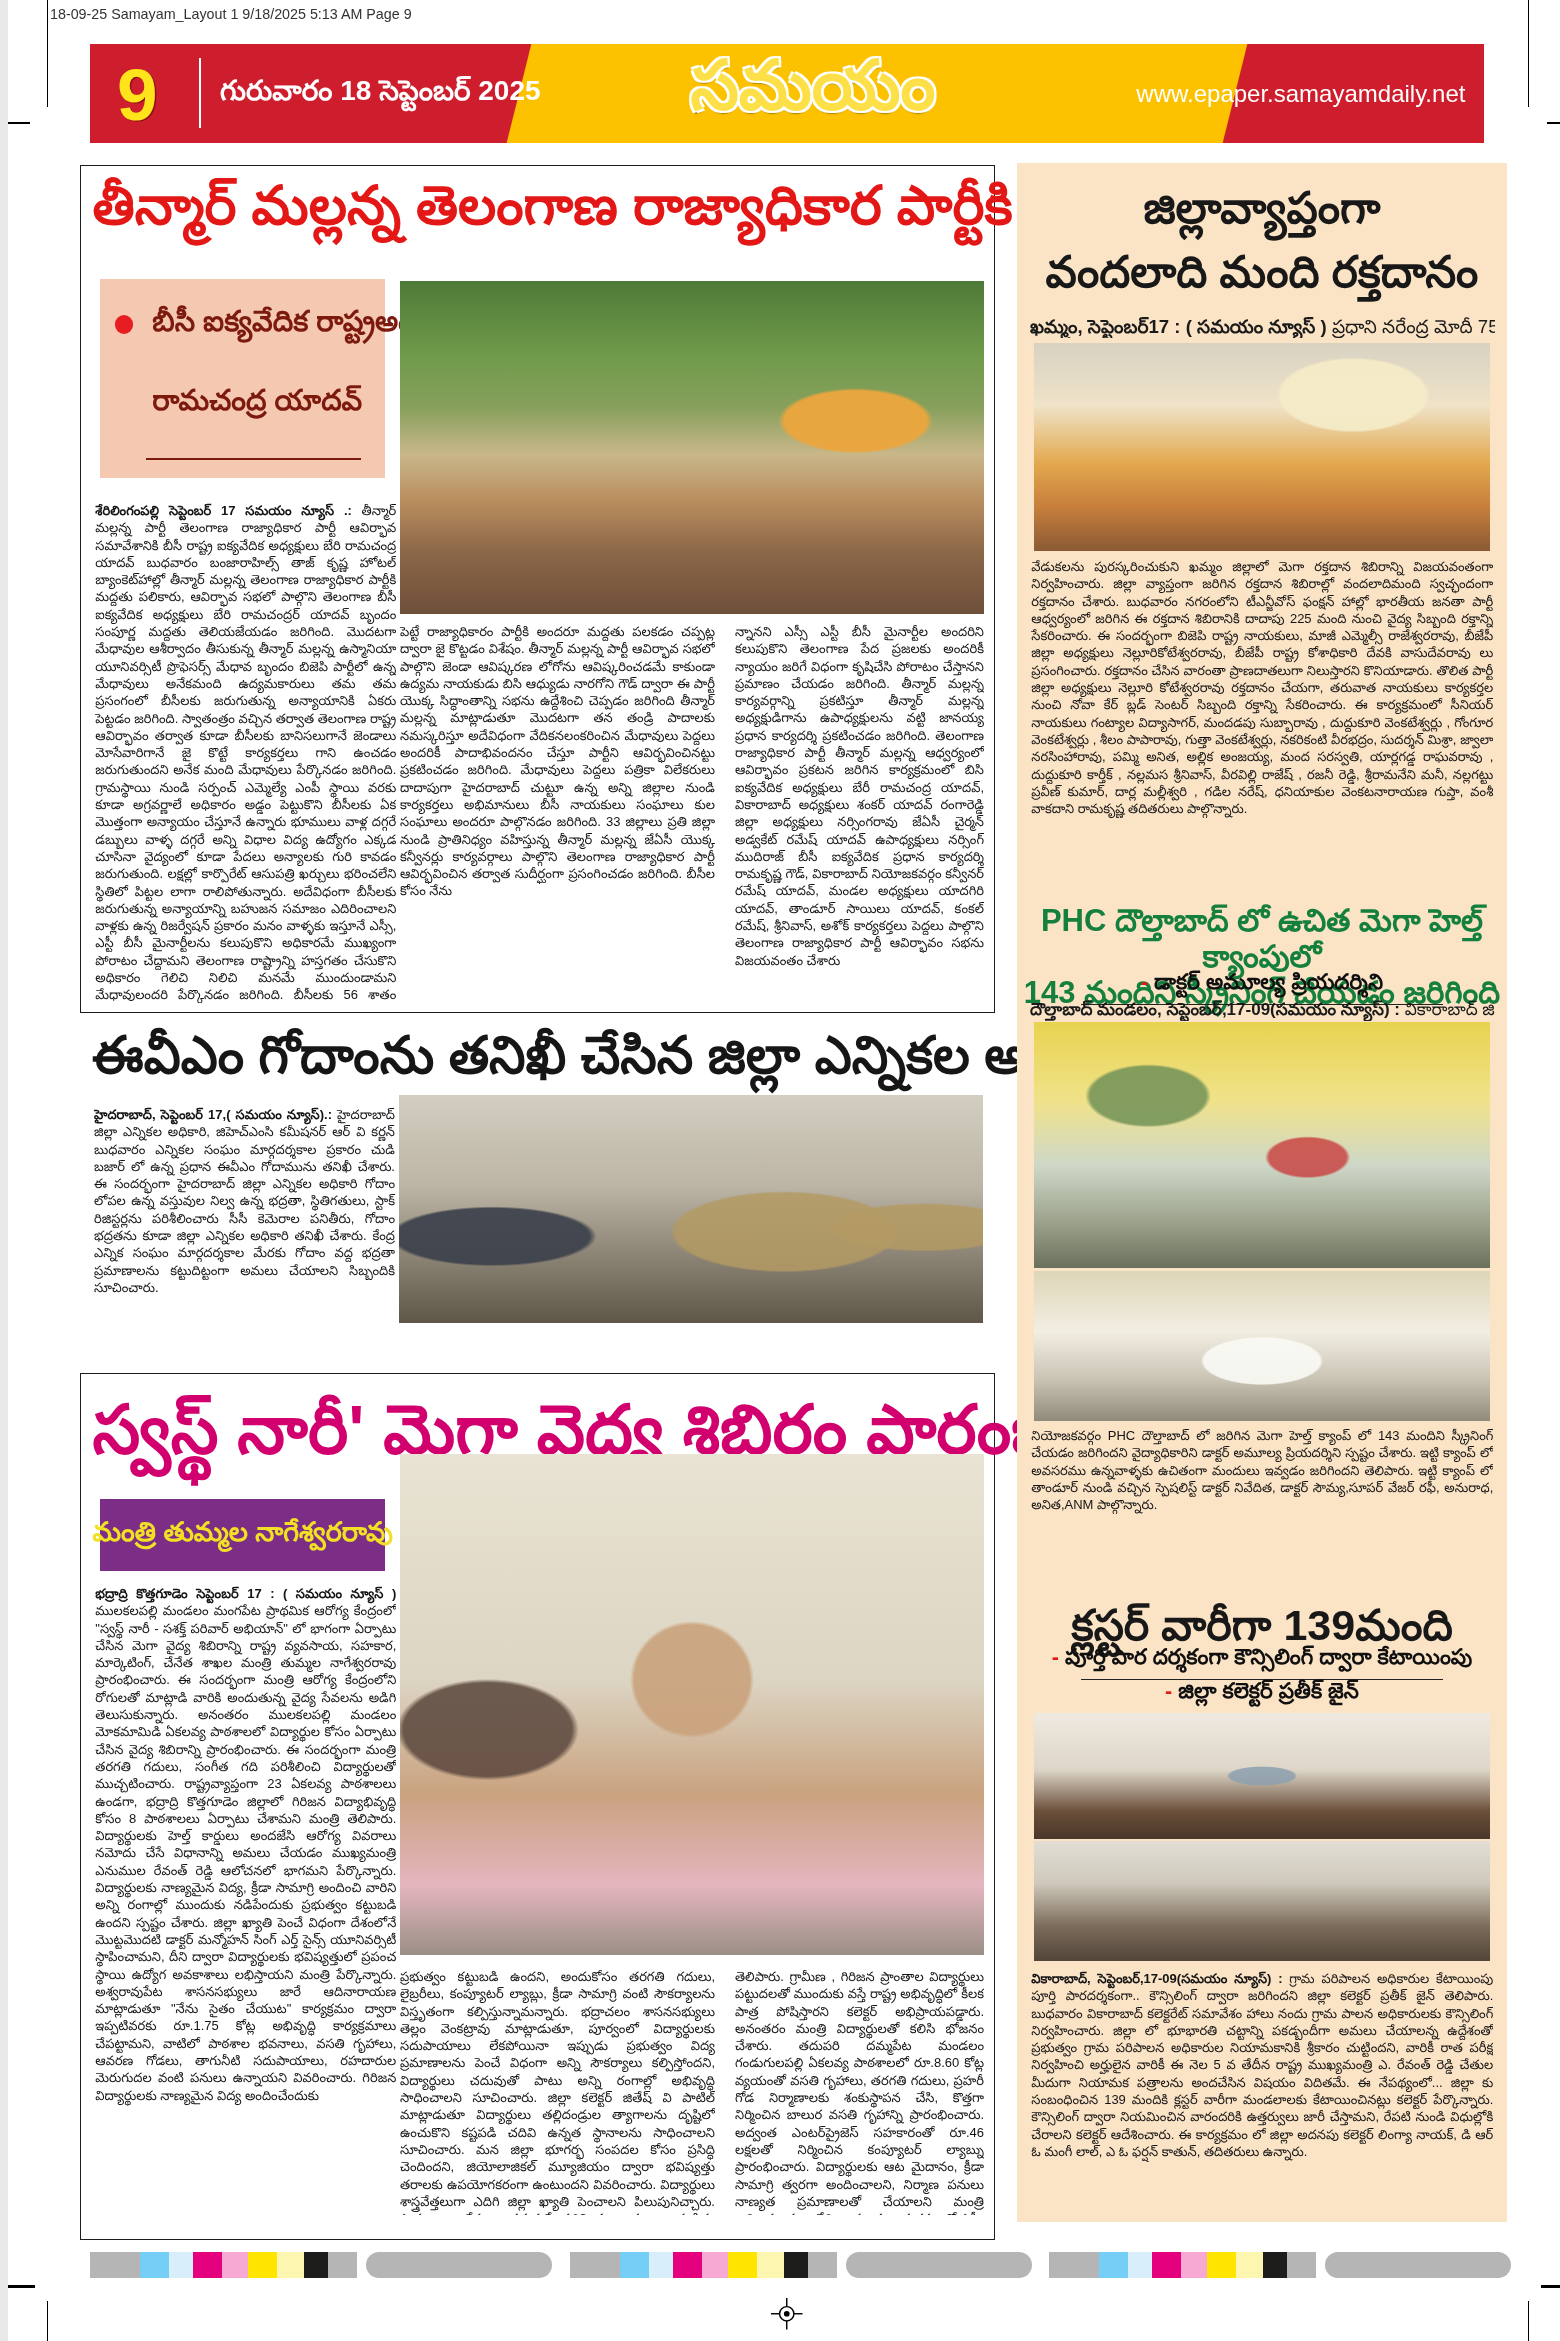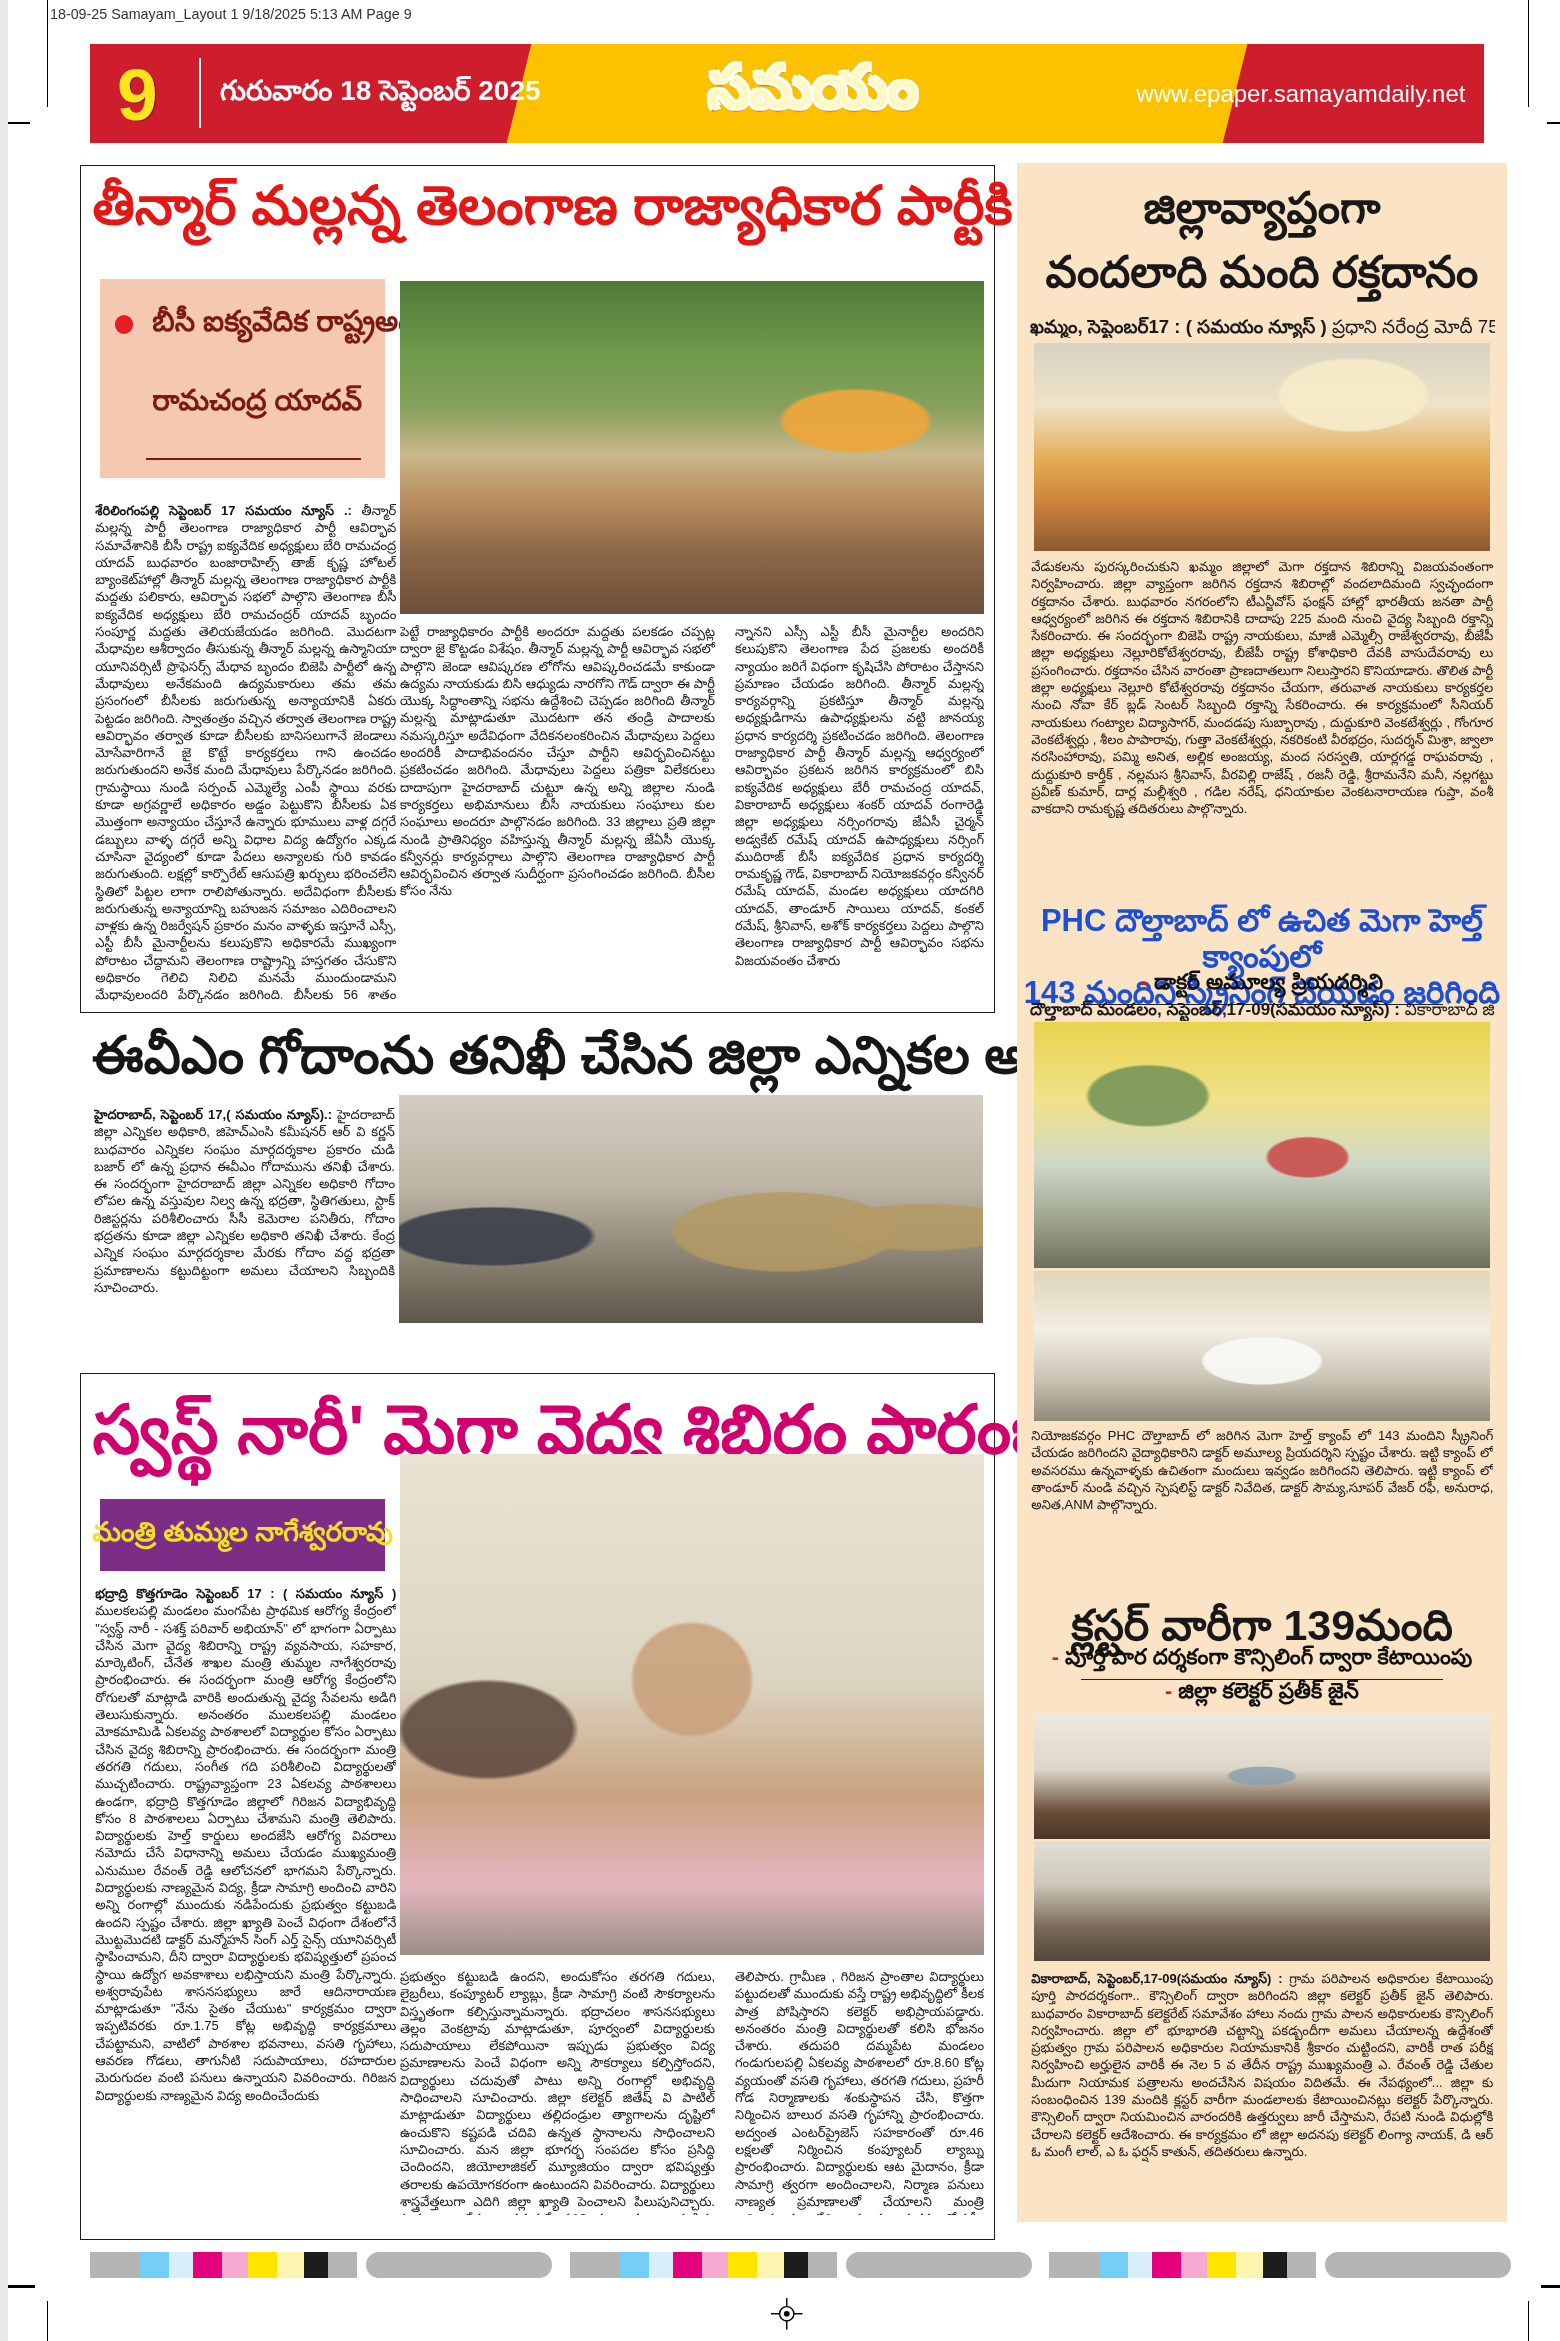--- a/index.html
+++ b/index.html
@@ -9,21 +9,21 @@
   
   .slug{left:42px;top:5.7px;font-size:14.3px;color:#333;white-space:nowrap;}
   .mark-line{background:#000;}
   .reg{width:31.5px;height:31.5px;}
   
   .header{left:82px;top:44px;width:1394px;height:99px;background:#ce1e2d;}
   .header .yellow{position:absolute;left:429px;top:0;width:716px;height:99px;background:#fcc200;transform:skewX(-14deg);}
   .pagenum{position:absolute;left:27px;top:50%;transform:translateY(-50%);font-size:73px;font-weight:bold;color:#ffe41b;text-shadow:1.4px 1.4px 0 #8f0f18;}
   .hdr-div{position:absolute;left:109px;top:14.3px;width:2.1px;height:70px;background:#ffffff;}
   .hdr-date{position:absolute;left:130px;top:50%;transform:translateY(-50%);font-size:28px;font-weight:bold;color:#ffffff;white-space:nowrap;}
-  .masthead{position:absolute;left:723px;top:50%;transform:translate(-50%,-50%);font-size:59px;font-weight:bold;color:#fef9c3;
+  .masthead{position:absolute;left:723px;top:50%;transform:translate(-50%,-50%);font-size:69px;font-weight:bold;color:#fde047;
             text-shadow:-2.1px -2.1px 0 #fff,2.1px -2.1px 0 #fff,-2.1px 2.1px 0 #fff,2.1px 2.1px 0 #fff,0 2.9px 1.4px rgba(0,0,0,.35);}
   .website{position:absolute;right:18.6px;top:50%;transform:translateY(-50%);font-size:24px;color:#ffffff;text-decoration:none;}
   
   .boxed{border:1.4px solid #1c1c1c;background:#fff;}
   .body-col{font-size:13px;line-height:17.3px;text-align:justify;overflow:hidden;color:#141414;}
   .dl{font-weight:bold;}
   .photo{overflow:hidden;}
   
   .hl-main{font-size:54px;font-weight:bold;color:#e41717;text-align:center;line-height:1.1;white-space:nowrap;}
   .kicker{background:#f5c8b1;}
@@ -36,21 +36,21 @@
   .hl-evm{font-size:52px;font-weight:bold;color:#161616;white-space:nowrap;}
   
   .hl-swasth{font-size:68px;font-weight:bold;color:#d2006e;text-align:center;white-space:nowrap;}
   .purplebox{background:#7c2d86;display:flex;align-items:center;justify-content:center;}
   .purplebox span{font-size:27px;font-weight:bold;color:#f2e024;white-space:nowrap;}
   
   .rightcol{left:1009px;top:163px;width:490px;height:2059px;background:#fbe3c6;}
   .r-hl{position:absolute;left:0;width:100%;text-align:center;font-size:44px;font-weight:bold;color:#181818;white-space:nowrap;}
   .r-dl{position:absolute;left:13px;width:465px;font-size:18.6px;line-height:23px;white-space:nowrap;overflow:hidden;}
   .r-body{position:absolute;left:14.3px;width:462px;}
-  .r-sub{position:absolute;left:0;width:100%;text-align:center;font-size:31px;font-weight:bold;line-height:36px;color:#1d4ed8;}
+  .r-sub{position:absolute;left:0;width:100%;text-align:center;font-size:31px;font-weight:bold;line-height:36px;color:#15803d;}
   .r-by{position:absolute;width:100%;text-align:center;font-size:21.5px;font-weight:bold;color:#101010;}
   .r-by .dash{color:#e41717;}
   .r-by.uline::after{content:"";position:absolute;left:64px;right:64px;bottom:-5.7px;border-bottom:1.4px solid #222;}
   .r-cluster{font-size:43px;line-height:47px;white-space:normal;}
   
   .cbar{top:2252px;height:26px;display:flex;align-items:stretch;}
   .cbar .sw{height:26px;}
   .cbar .tail{height:26px;background:#b5b5b5;border-radius:13px;margin-left:8.6px;}
 </style>
 </head>

